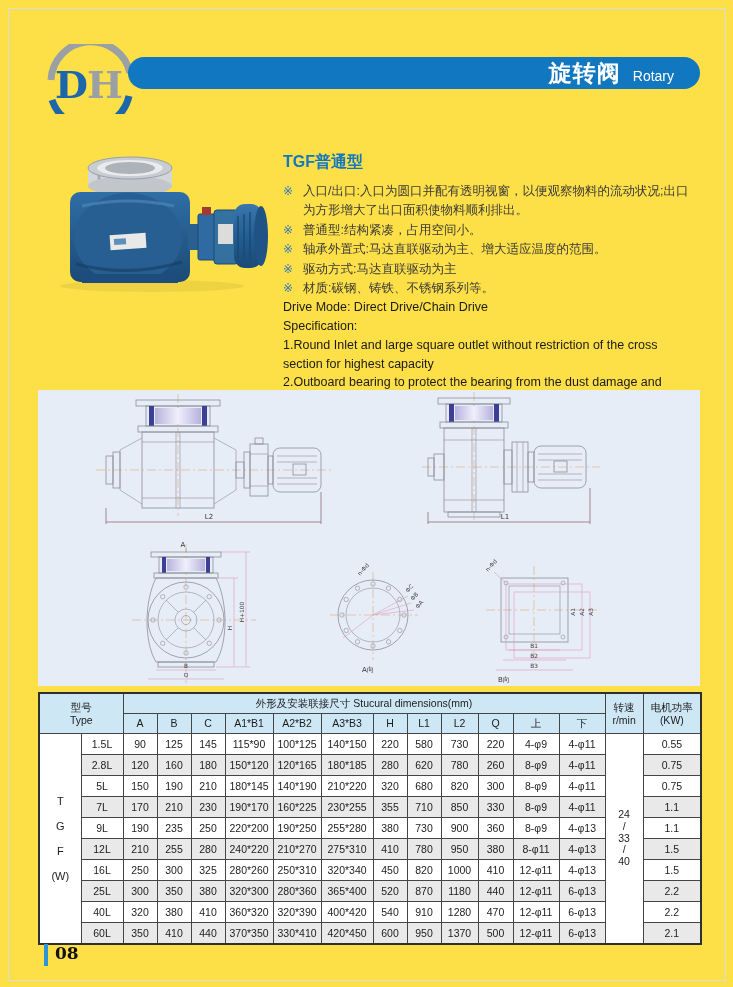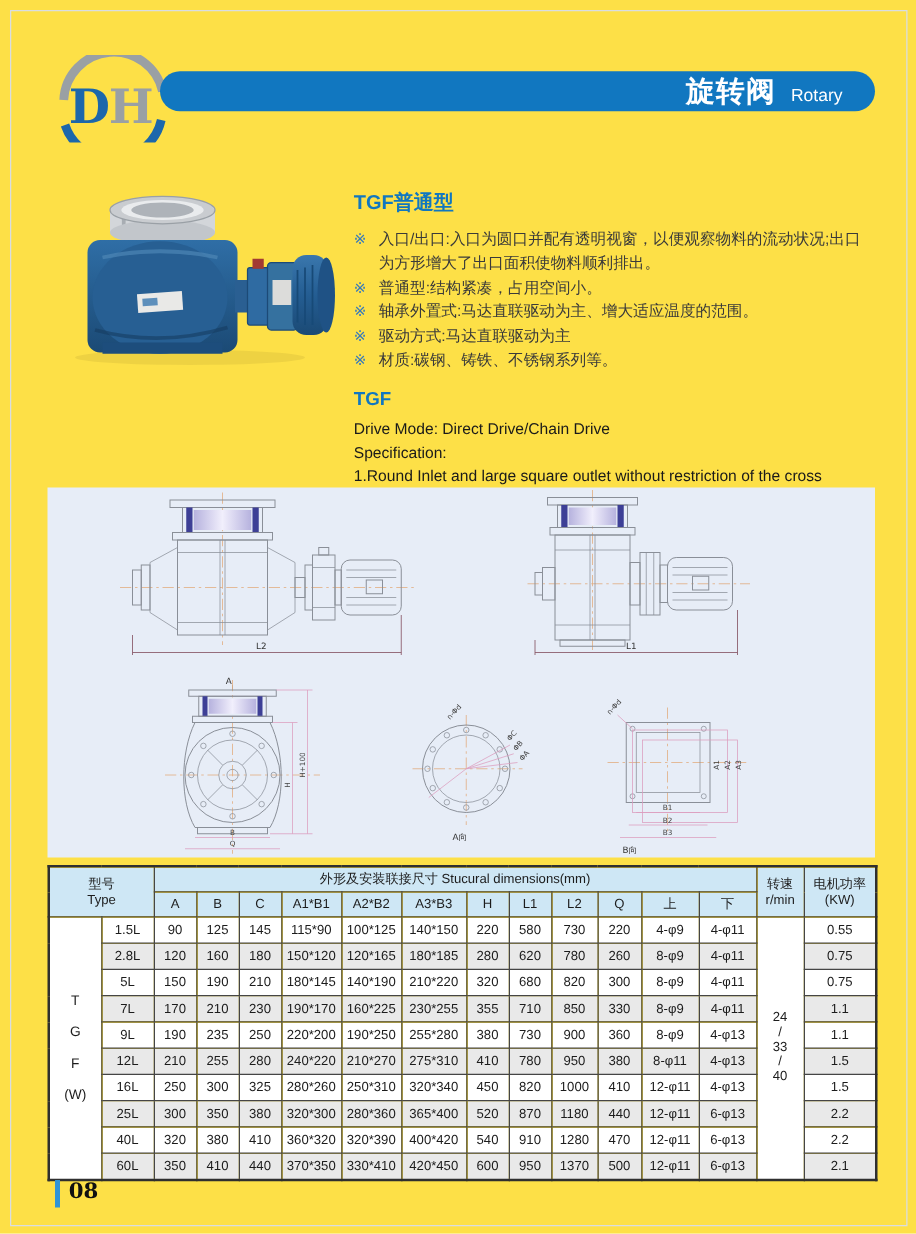--- a/index.html
+++ b/index.html
@@ -129,21 +129,20 @@
 
   <div class="content-col">
     <div class="sec-title">TGF普通型</div>
     <div>
         <div class="bullet"><span class="marker">※</span><span class="btext">入口/出口:入口为圆口并配有透明视窗，以便观察物料的流动状况;出口为方形增大了出口面积使物料顺利排出。</span></div>
         <div class="bullet"><span class="marker">※</span><span class="btext">普通型:结构紧凑，占用空间小。</span></div>
         <div class="bullet"><span class="marker">※</span><span class="btext">轴承外置式:马达直联驱动为主、增大适应温度的范围。</span></div>
         <div class="bullet"><span class="marker">※</span><span class="btext">驱动方式:马达直联驱动为主</span></div>
         <div class="bullet"><span class="marker">※</span><span class="btext">材质:碳钢、铸铁、不锈钢系列等。</span></div>
       </div>
-    <div class="sec-title small">TGF</div>
     <div>
         <div class="spec-line">Drive Mode: Direct Drive/Chain Drive</div>
         <div class="spec-line">Specification:</div>
         <div class="spec-line">1.Round Inlet and large square outlet without restriction of the cross section for highest capacity</div>
         <div class="spec-line">2.Outboard bearing to protect the bearing from the dust damage and improve the working temperature of the rotary valve</div>
       </div>
   </div>
 
   <svg class="drawings" viewBox="0 0 662 296">
 

